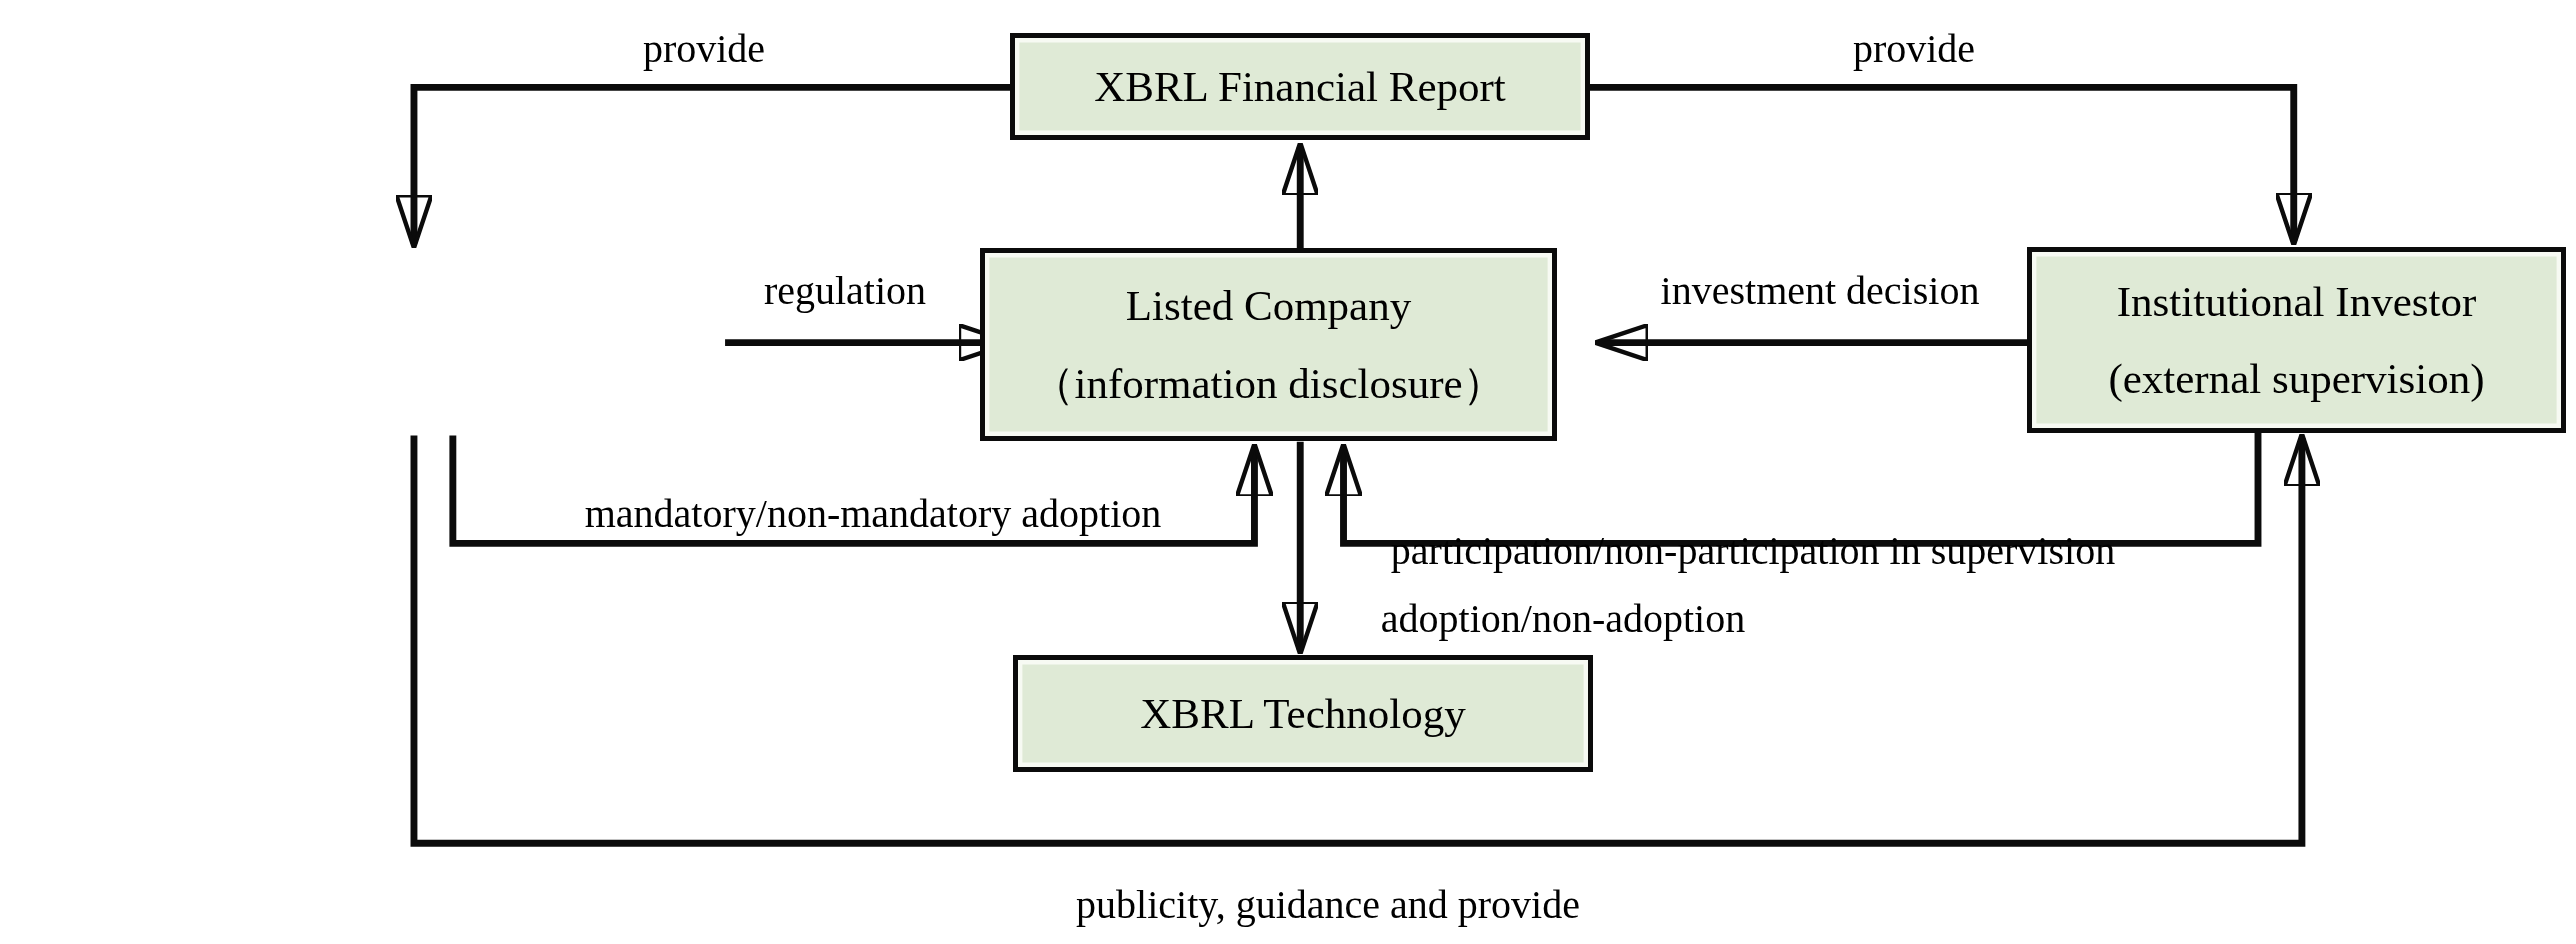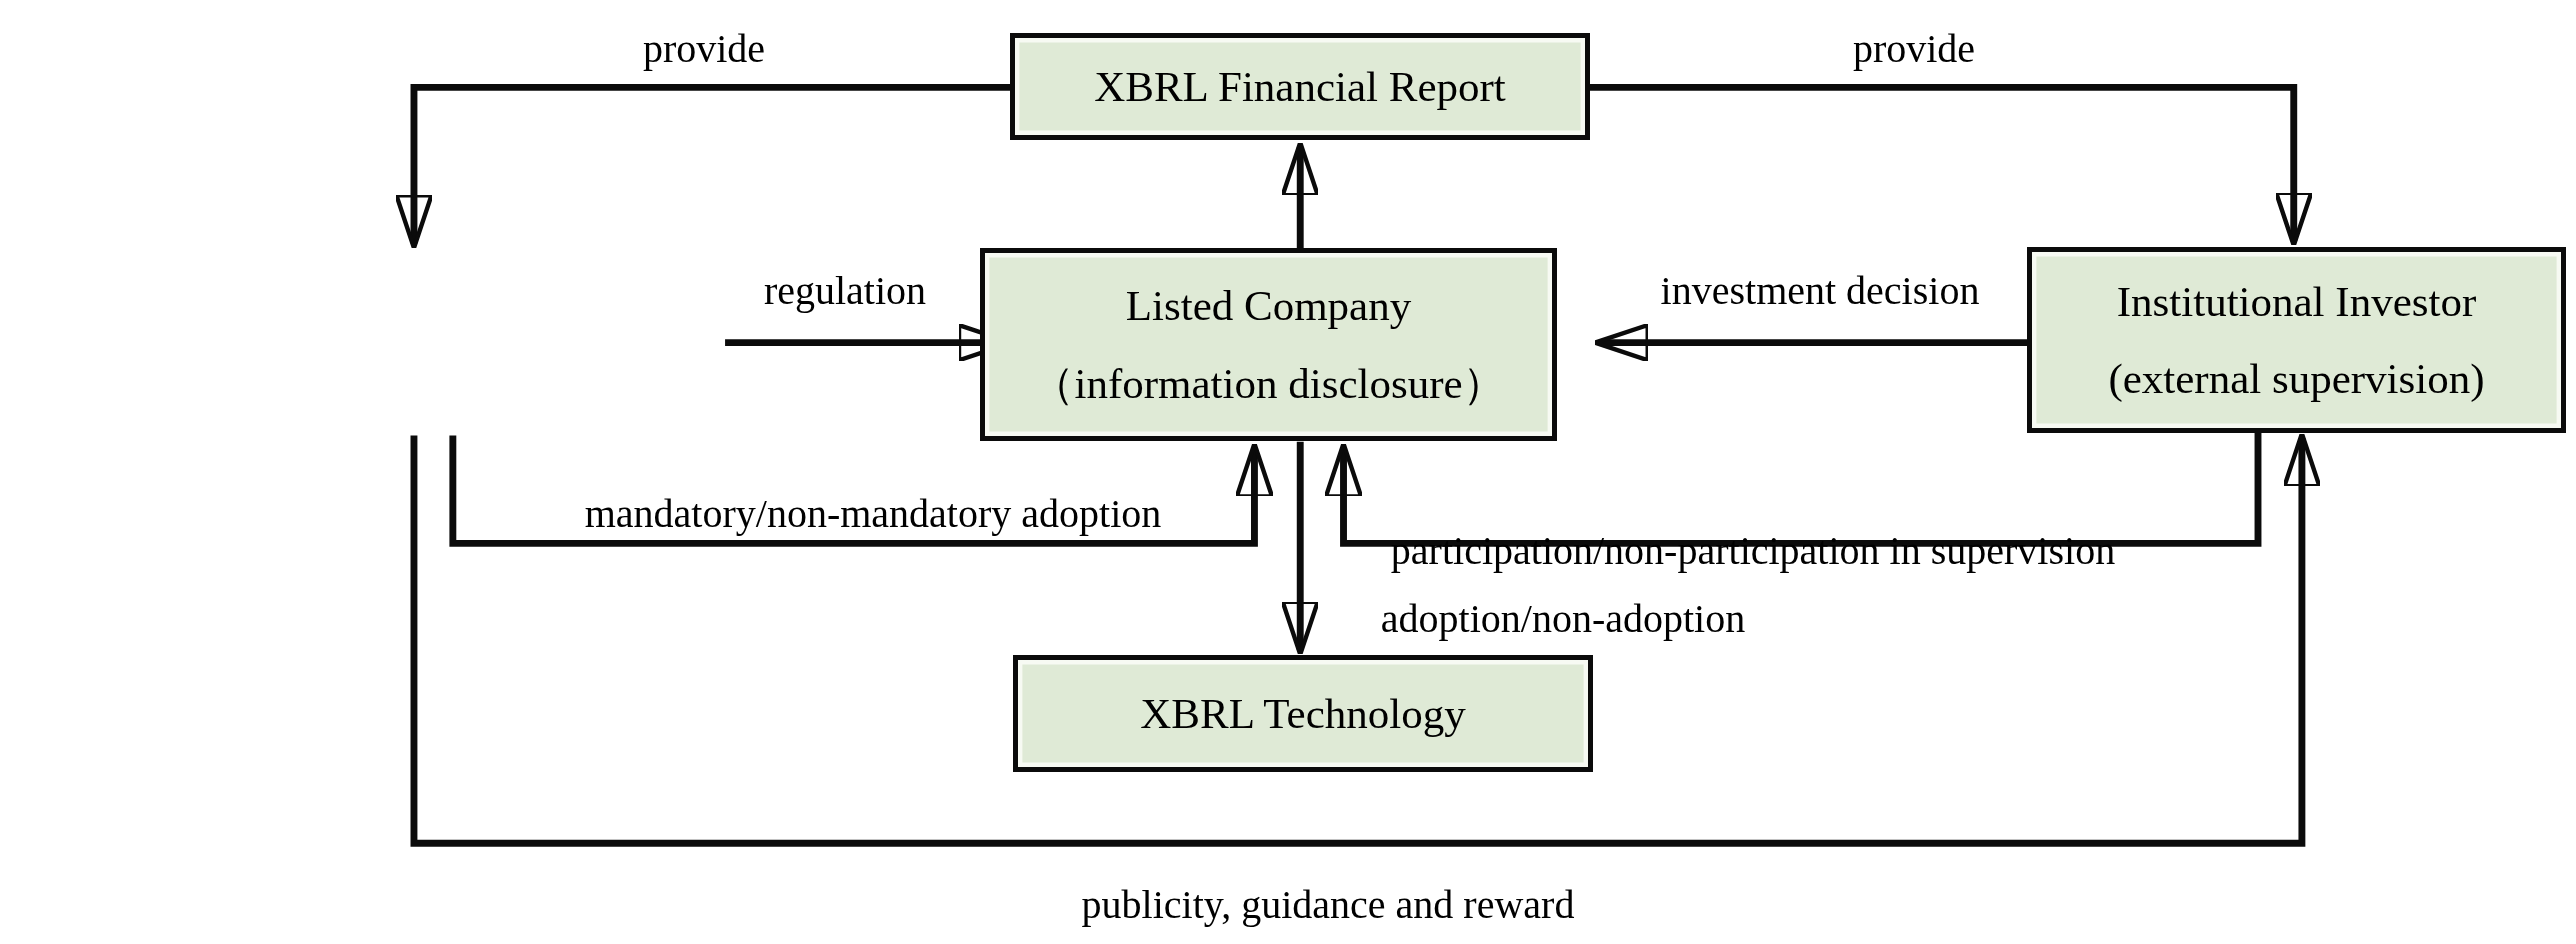--- a/index.html
+++ b/index.html
@@ -93,16 +93,16 @@
   <div class="edge-label" style="left:845px;top:290px;">regulation</div>
 
   <div class="edge-label" style="left:1820px;top:290px;">investment decision</div>
 
   <div class="edge-label" style="left:873px;top:513px;text-align:center;">mandatory/non-mandatory adoption</div>
 
   <div class="edge-label" style="left:1753px;top:513px;margin-top:37px;">participation/non-participation in supervision</div>
 
   <div class="edge-label" style="left:1563px;top:618px;">adoption/non-adoption</div>
 
-  <div class="edge-label" style="left:1328px;top:904px;">publicity, guidance and reward</div>
+  <div class="edge-label" style="left:1328px;top:904px;">publicity, guidance and provide</div>
 
 </div>
 
 
 </body></html>

